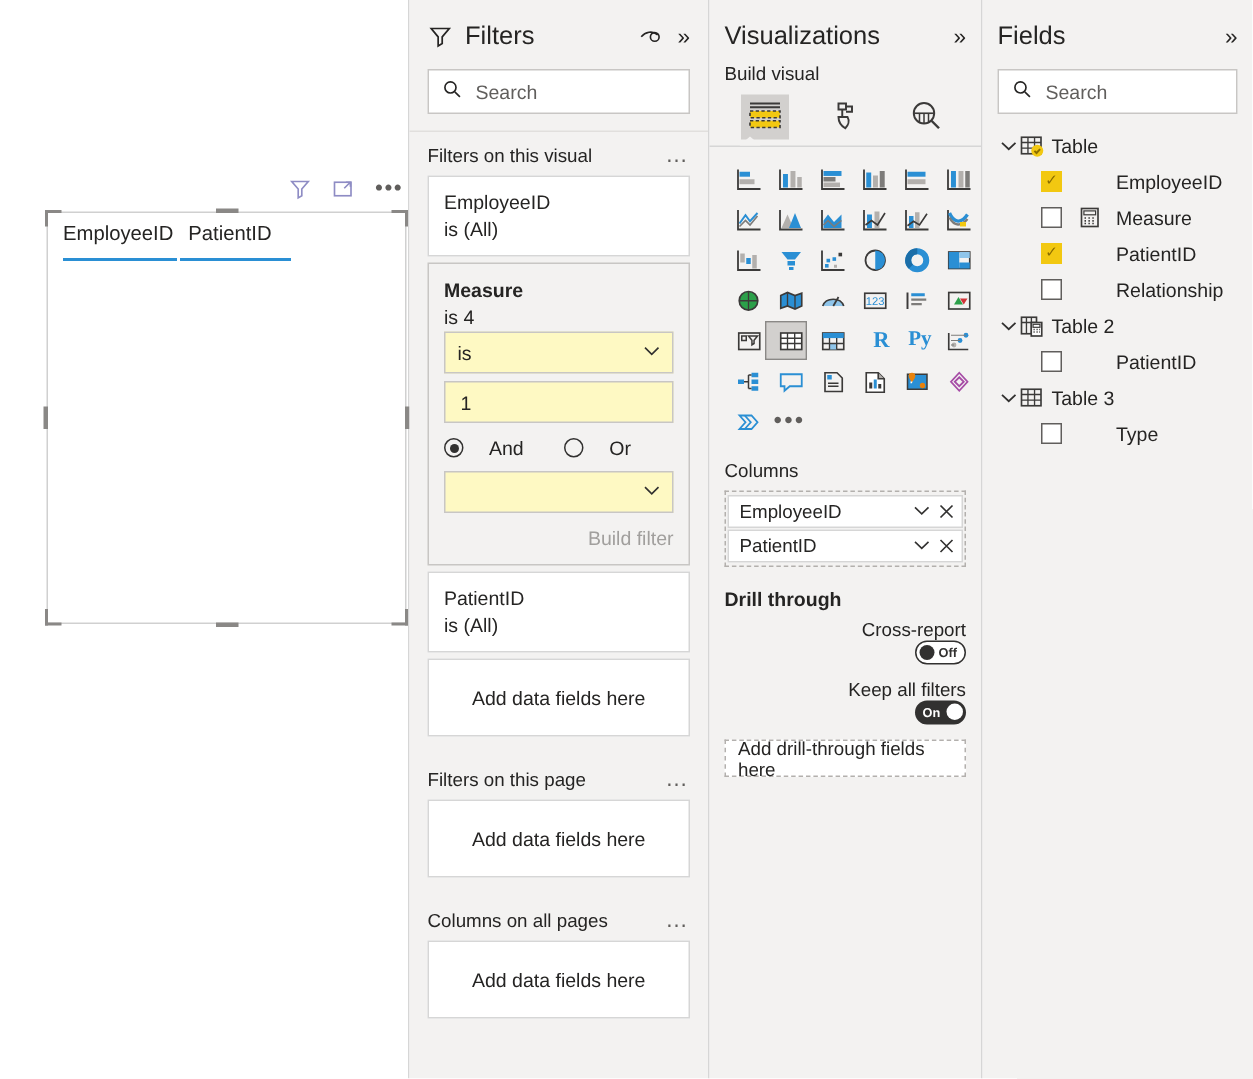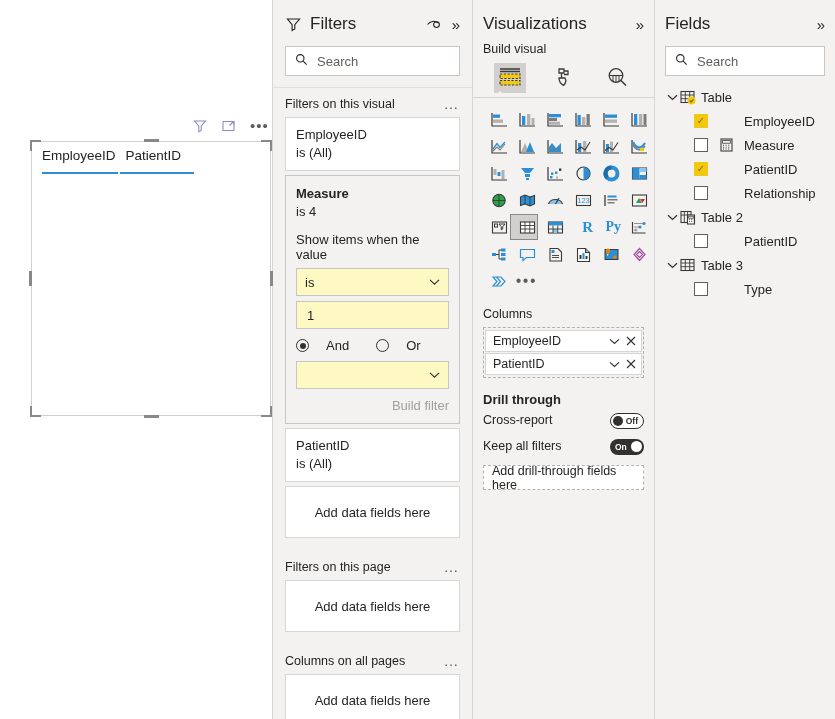--- a/index.html
+++ b/index.html
@@ -166,21 +166,21 @@
   .viz-sect.bold { font-weight: bold; font-size: 13px; }
   .wellgroup { border: 1px dashed #b3b0ad; padding: 1px; background: #f3f2f1; }
   .well {
     display: flex; align-items: center;
     height: 22px; background: #ffffff; border: 1px solid #d6d6d6;
     padding: 0 5px 0 7px; font-size: 12.5px; color: #252423; margin: 1px 0;
   }
   .well .wn { flex: 1; }
   .well .wc { color: #323130; font-size: 11px; margin-right: 6px; cursor: pointer; }
   .well .wx { color: #323130; font-size: 13px; cursor: pointer; }
-  .toggle-row { display: flex; align-items: flex-start; font-size: 12.5px; margin-bottom: 10px; }
+  .toggle-row { display: flex; align-items: flex-end; font-size: 12.5px; margin-bottom: 10px; flex-direction: column; }
   .toggle-row .tl { flex: 1; }
   .tgl {
     width: 34px; height: 16px; border-radius: 9px;
     position: relative; cursor: pointer;
     display: flex; align-items: center;
     font-size: 8.5px; font-weight: bold;
   }
   .tgl.off { background: #ffffff; border: 1px solid #323130; justify-content: flex-end; padding-right: 5px; color: #323130; }
   .tgl.off::before { content: ""; position: absolute; left: 2px; top: 2px; width: 10px; height: 10px; border-radius: 50%; background: #323130; }
   .tgl.on { background: #323130; justify-content: flex-start; padding-left: 5px; color: #ffffff; }
@@ -293,21 +293,20 @@
     </div>
 
     <div class="fcard">
       <div class="fname">EmployeeID</div>
       <div class="fval">is (All)</div>
     </div>
 
     <div class="fcard expanded">
       <div class="fname">Measure</div>
       <div class="fval">is 4</div>
-      <div class="helper">Show items when the value</div>
       <div class="sel">
         <span class="sv">is</span>
         <span class="cdn">
           <svg width="11" height="8" viewBox="0 0 11 8">
               <path d="M1 1.8 5.5 6.2 10 1.8" fill="none" stroke="#323130" stroke-width="1.1"></path>
             </svg>
         </span>
       </div>
       <div class="txtin">
         <input type="text" value="1" style="">

